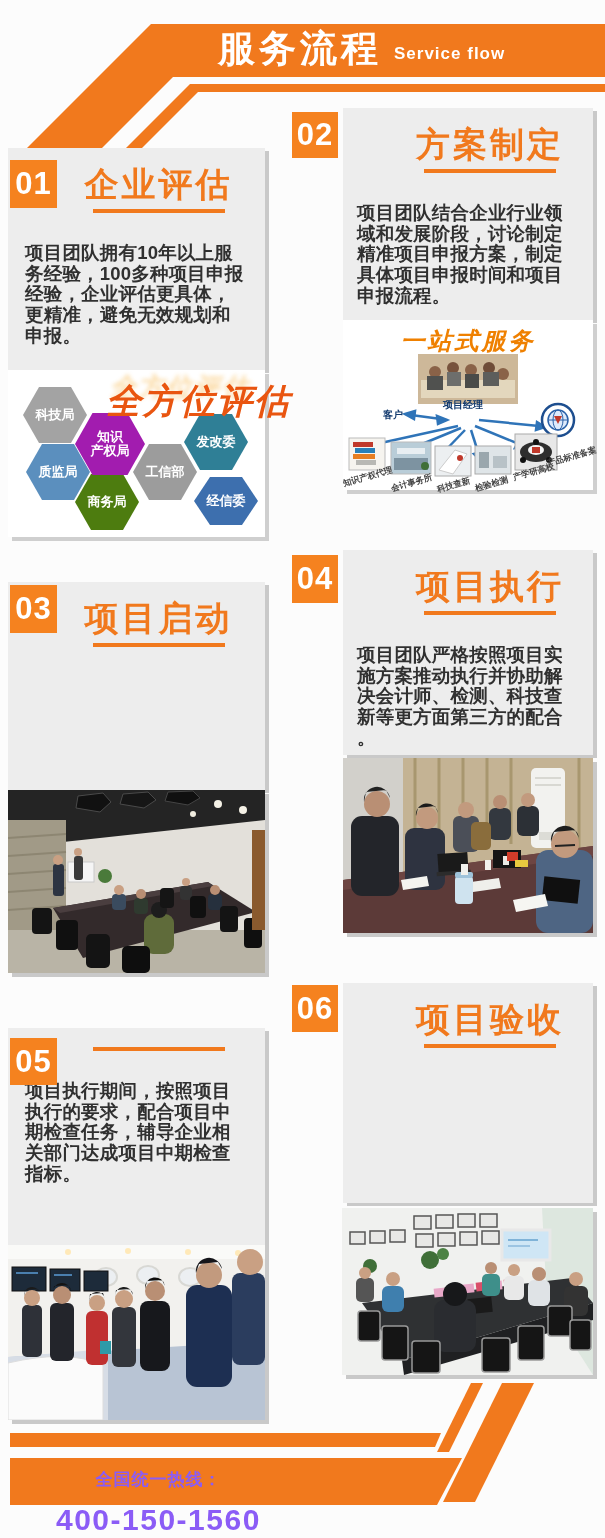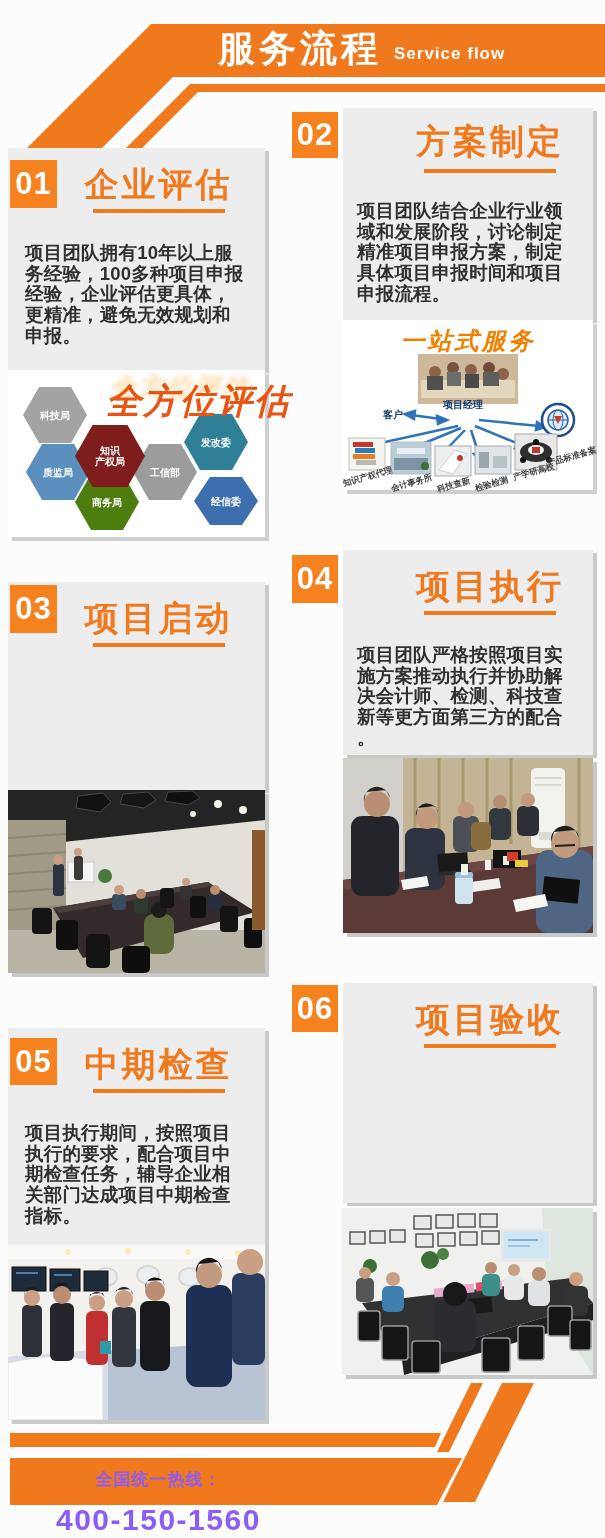--- a/index.html
+++ b/index.html
@@ -22,21 +22,21 @@
   .underline{width:132px;height:4px;background:#f1791d;margin:8px auto 0 auto;}
   .card-body{margin-top:30px;padding:0 18px 0 17px;font-size:18.5px;font-weight:bold;color:#303030;
              line-height:1.12;letter-spacing:0.2px;word-break:break-all;line-break:anywhere;text-align:left;}
 
   .panel{position:absolute;background:#ffffff;box-shadow:4px 4px 0 #cfcfcf;z-index:4;}
   .photo{position:absolute;box-shadow:4px 4px 0 #c9c9c9;z-index:4;background:#ddd;}
 
   
   .hex{position:absolute;clip-path:polygon(25% 0,75% 0,100% 50%,75% 100%,25% 100%,0 50%);
        display:flex;align-items:center;justify-content:center;text-align:center;
-       color:#fff;font-weight:bold;font-size:10px;line-height:1.1;}
+       color:#fff;font-weight:bold;font-size:13px;line-height:1.1;}
   .eval-title{position:absolute;left:98px;top:8px;font-size:35px;font-weight:bold;font-style:italic;
               color:#e95510;letter-spacing:2px;white-space:nowrap;z-index:3;}
   .eval-title-ghost{position:absolute;left:102px;top:0px;font-size:26px;font-weight:bold;font-style:italic;
               color:#f5a623;letter-spacing:2px;white-space:nowrap;opacity:.4;filter:blur(2px);z-index:2;}
 
   
   .os-title{position:absolute;left:0;top:5px;width:100%;text-align:center;font-size:24px;font-weight:bold;
             font-style:italic;color:#ef8000;letter-spacing:3px;z-index:3;}
   .os-label{position:absolute;font-size:10px;font-weight:bold;color:#123a6e;z-index:3;white-space:nowrap;}
   .os-rlabel{position:absolute;font-size:8.5px;font-weight:bold;color:#444;transform:rotate(-16deg);
@@ -87,26 +87,26 @@
       </div>
     <div class="hex" style="left:186px;top:107px;width:64px;height:48px;background:#3d6fae;">
       <span>经信委</span>
       </div>
     <div class="hex" style="left:125px;top:74px;width:64px;height:56px;background:#9c9c9c;">
       <span>工信部</span>
       </div>
     <div class="hex" style="left:67px;top:104px;width:64px;height:56px;background:#4d7c0f;">
       <span>商务局</span>
       </div>
-    <div class="hex" style="left:67px;top:43px;width:70px;height:62px;background:#7f1d1d;margin-top:12px;">
+    <div class="hex" style="left:67px;top:43px;width:70px;height:62px;background:#a21caf;">
       <span><span>知识</span><br><span>产权局</span></span>
       </div>
   </div>
 
-  <div class="card" style="left:343px;top:108px;width:250px;height:212px;font-family:Liberation Mono, monospace;">
+  <div class="card" style="left:343px;top:108px;width:250px;height:212px;">
     <div class="titlewrap">
       <div class="card-title">方案制定</div>
       <div class="underline"></div>
     </div>
     <div class="card-body" style="padding:0 16px 0 14px;">项目团队结合企业行业领域和发展阶段，讨论制定精准项目申报方案，制定具体项目申报时间和项目申报流程。</div>
   </div>
   <div class="badge" style="left:292px;top:112px;width:46px;height:46px;">
     <span>02</span>
   </div>
 
@@ -378,21 +378,20 @@
         <rect x="206" y="98" width="24" height="30" rx="3"></rect>
           <rect x="228" y="112" width="21" height="30" rx="3"></rect>
           <rect x="176" y="118" width="26" height="34" rx="3"></rect>
           <rect x="140" y="130" width="28" height="34" rx="3"></rect>
       </g>
     </svg>
   </div>
 
   <div class="card" style="left:8px;top:1028px;width:257px;height:219px;">
     <div class="titlewrap">
-      <div class="card-title">中期检查</div>
       <div class="underline"></div>
     </div>
     <div class="card-body">项目执行期间，按照项目执行的要求，配合项目中期检查任务，辅导企业相关部门达成项目中期检查指标。</div>
   </div>
   <div class="badge" style="left:10px;top:1038px;width:47px;height:47px;">
     <span>05</span>
   </div>
 
   <div class="photo" style="left:8px;top:1245px;width:257px;height:175px;">
     <svg width="257" height="175" viewBox="0 0 257 175">

